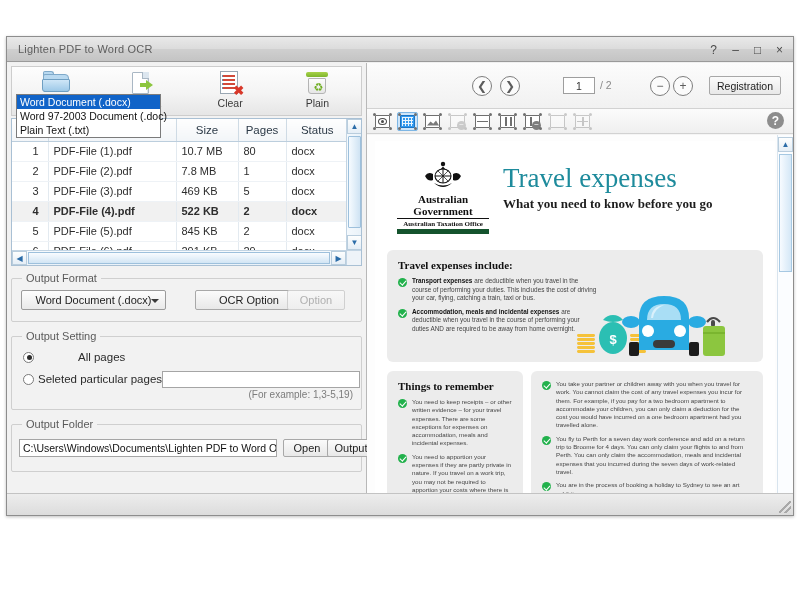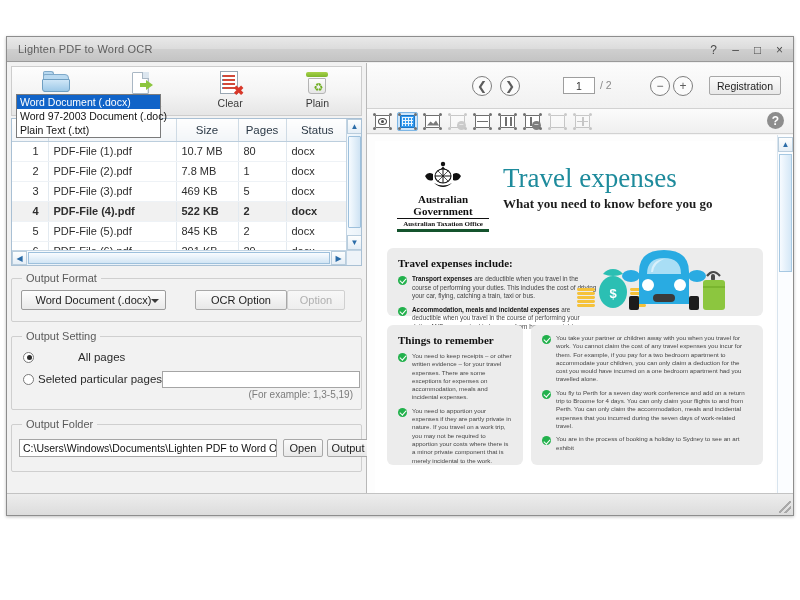--- a/index.html
+++ b/index.html
@@ -196,21 +196,21 @@
     position: absolute; left: 9px; top: 31px; width: 145px;
     background: #fff; border: 1px solid #7b7b7b; z-index: 40;
   }
   .combo-list .opt {
     height: 14px; line-height: 14px; font-size: 10.5px;
     padding-left: 3px; color: #111; white-space: nowrap;
   }
   .combo-list .opt.sel { background: #1063c8; color: #fff; }
 
   .btn {
-    height: 20px; padding: 0 15px;
+    height: 20px; padding: 0 23px;
     background: linear-gradient(to bottom,#fbfbfb,#e8e8e8);
     border: 1px solid #a8a8a8; border-radius: 2px;
     font-size: 11px; color: #1e1e1e;
     display: inline-flex; align-items: center; justify-content: center;
   }
   .btn.disabled { color: #b0b0b0; border-color: #d0d0d0;
     background: linear-gradient(to bottom,#f7f7f7,#eeeeee); }
   #btn-ocr { position: absolute; left: 183px; top: 11px; }
   #btn-opt { position: absolute; left: 275px; top: 11px; width: 58px; }
 
@@ -322,32 +322,32 @@
     position: absolute; left: 8px; top: 6px; right: 18px; bottom: 0;
     background: #fff;
   }
   #doc-header { display: flex; align-items: flex-start; padding: 20px 0 8px 22px; }
   .ato-crest { width: 92px; text-align: center; }
   .crest-art { height: 32px; display:flex;align-items:flex-end;justify-content:center; }
   .crest-art svg { display:block; }
   .ato-l1 { font-size: 11px; font-weight: bold; color: #111;
     font-family: "Liberation Serif", serif; border-bottom: 1px solid #111; padding-bottom: 1px; }
   .ato-l2 { font-size: 7px; font-weight: bold; color: #111;
-    font-family: "Liberation Serif", serif; border-bottom: 3px solid #14532d; padding: 1px 0; }
+    font-family: "Liberation Serif", serif; border-bottom: 5px solid #14532d; padding: 1px 0; }
   .doc-titles { margin-left: 14px; padding-top: 4px; }
   .doc-h1 { font-size: 27px; color: #1e8b9c;
     font-family: "Liberation Serif", serif; font-weight: normal; line-height: 1; }
   .doc-h2 { font-size: 13px; color: #1d1d1d; font-weight: bold;
     font-family: "Liberation Serif", serif; margin-top: 4px; }
 
   .card {
     background: #ececec; border-radius: 6px;
     position: relative; padding: 9px 11px;
   }
-  #card-include { margin: 8px 12px 4px 12px; height: 68px; }
+  #card-include { margin: 8px 12px 4px 12px; height: 112px; }
   .card-h { font-size: 11px; font-weight: bold; color: #111;
     font-family: "Liberation Serif", serif; margin-bottom: 6px; }
   .bullet { display: flex; margin-bottom: 5px; }
   .tick {
     width: 9px; height: 9px; border-radius: 50%; background: #22b14c;
     flex: none; margin-right: 5px; margin-top: 1px; position: relative;
   }
   .tick::after {
     content: ''; position: absolute; left: 2.6px; top: 1.4px;
     width: 2.6px; height: 5px; border: solid #fff;

